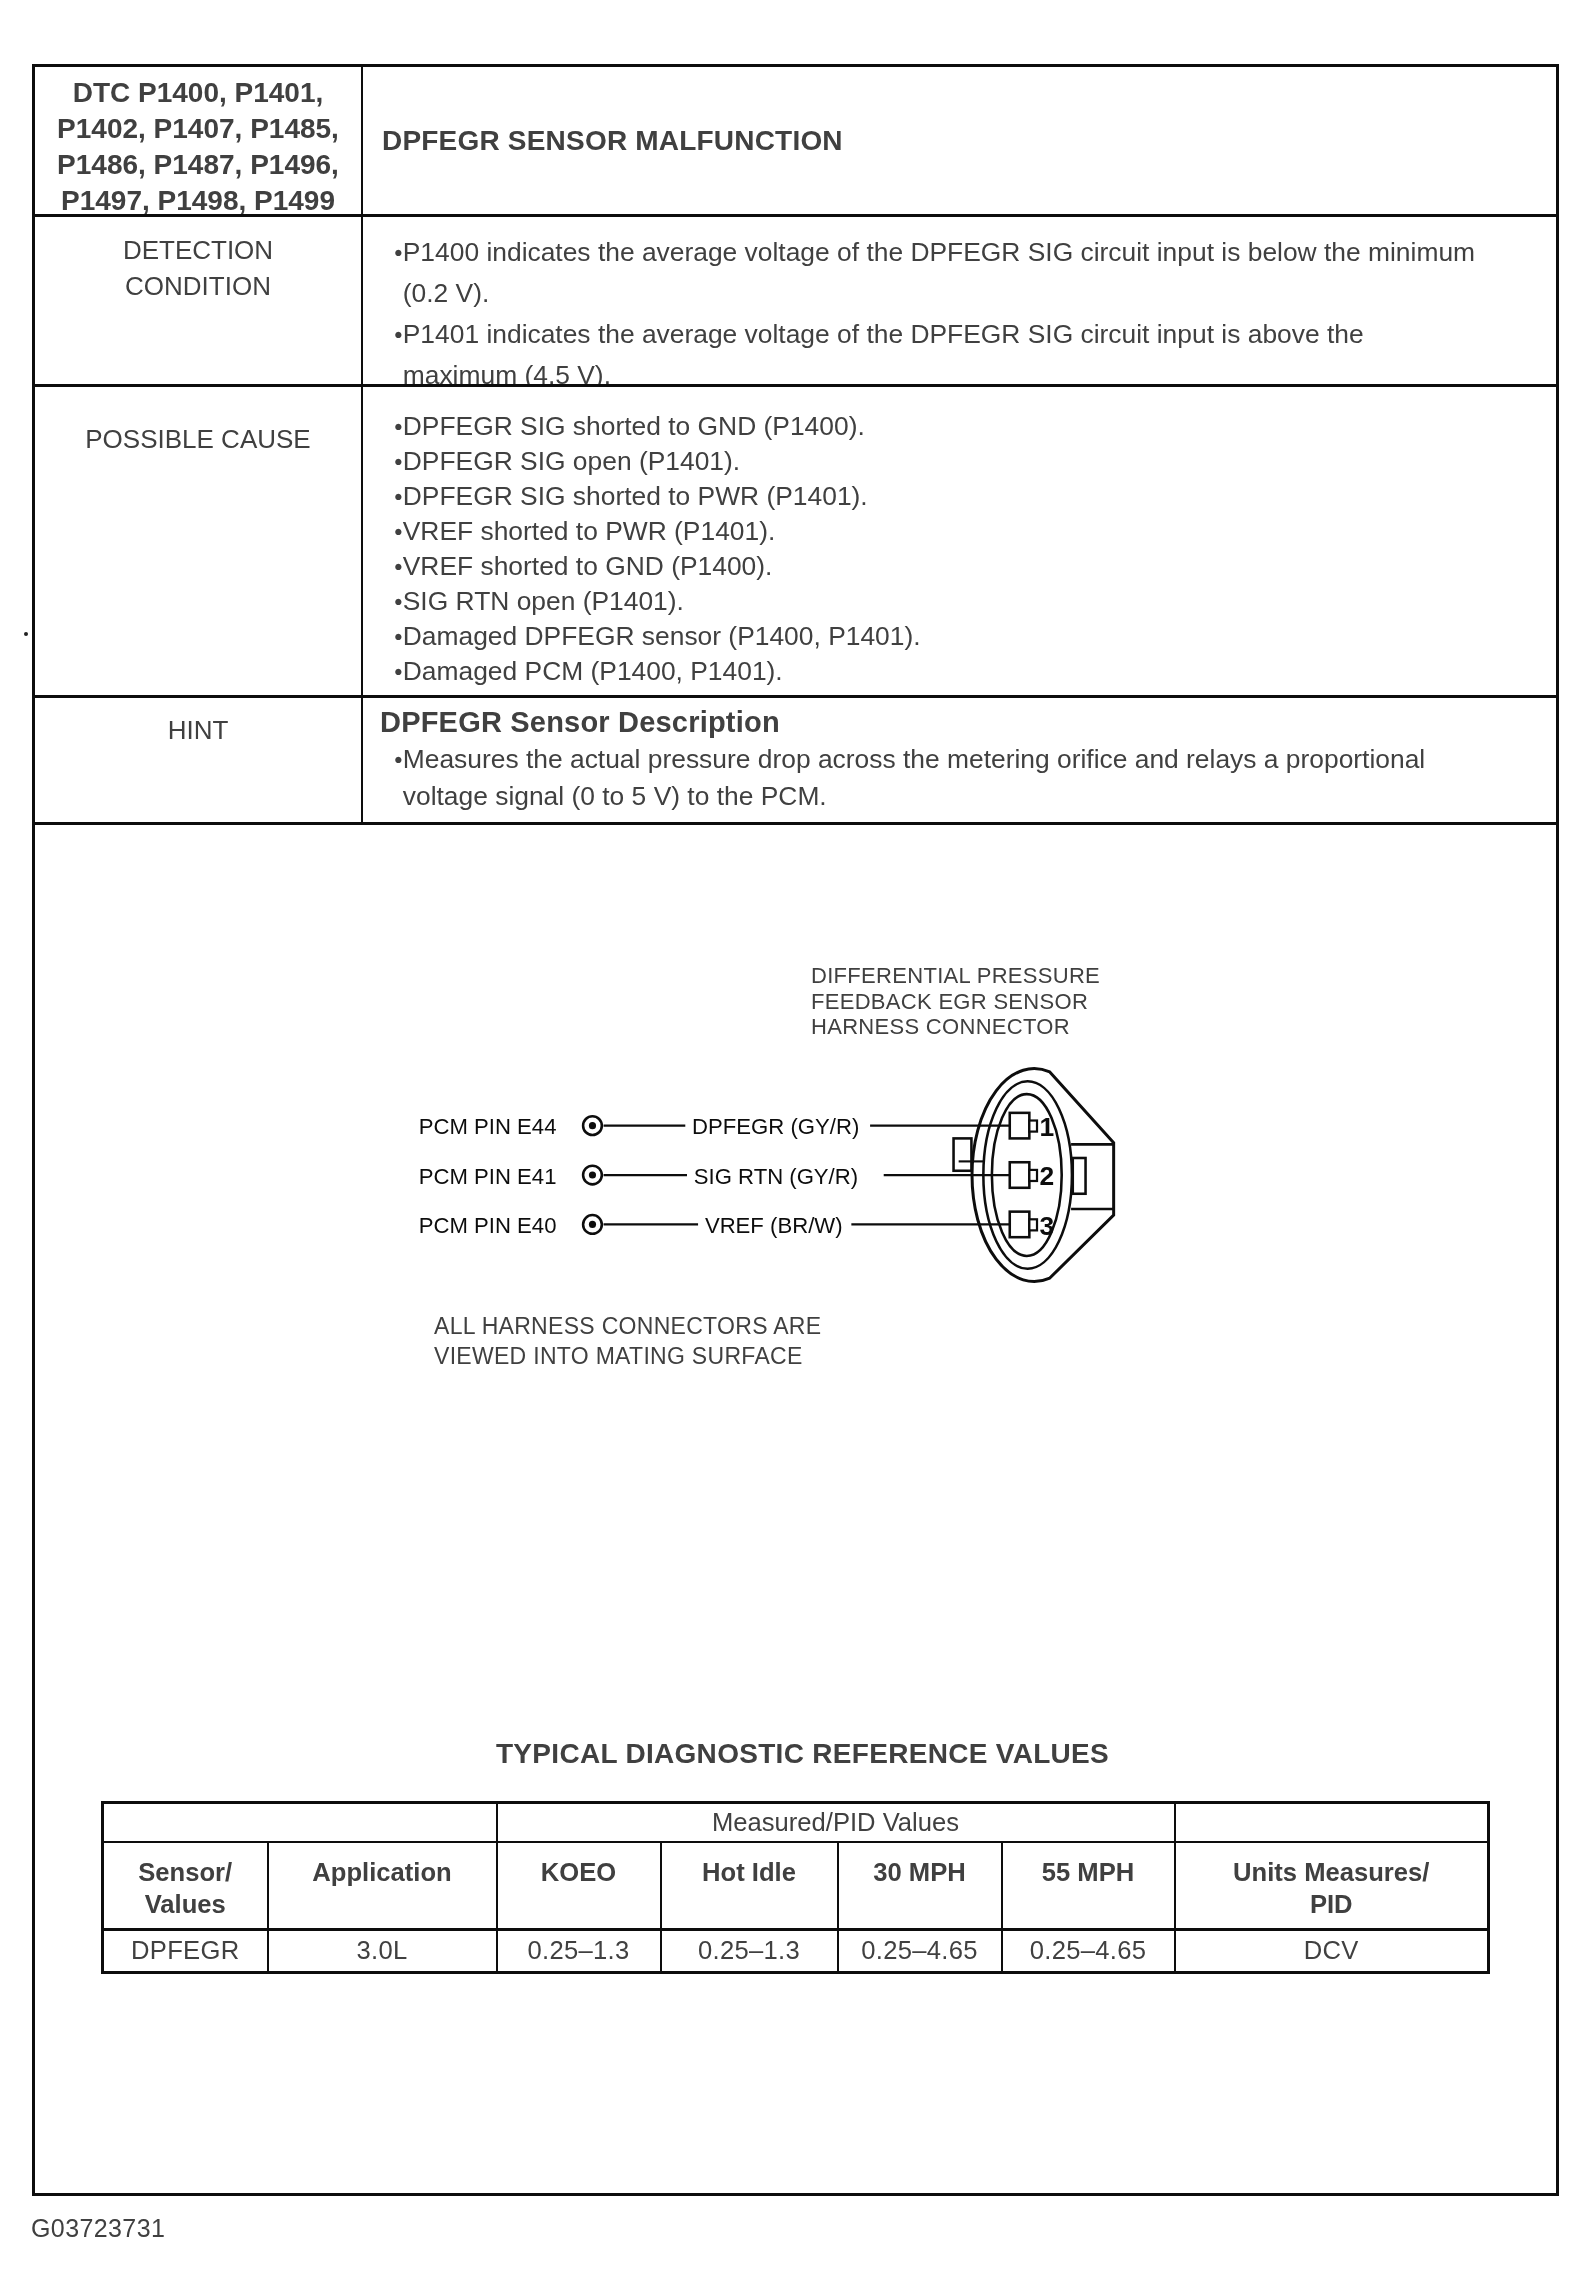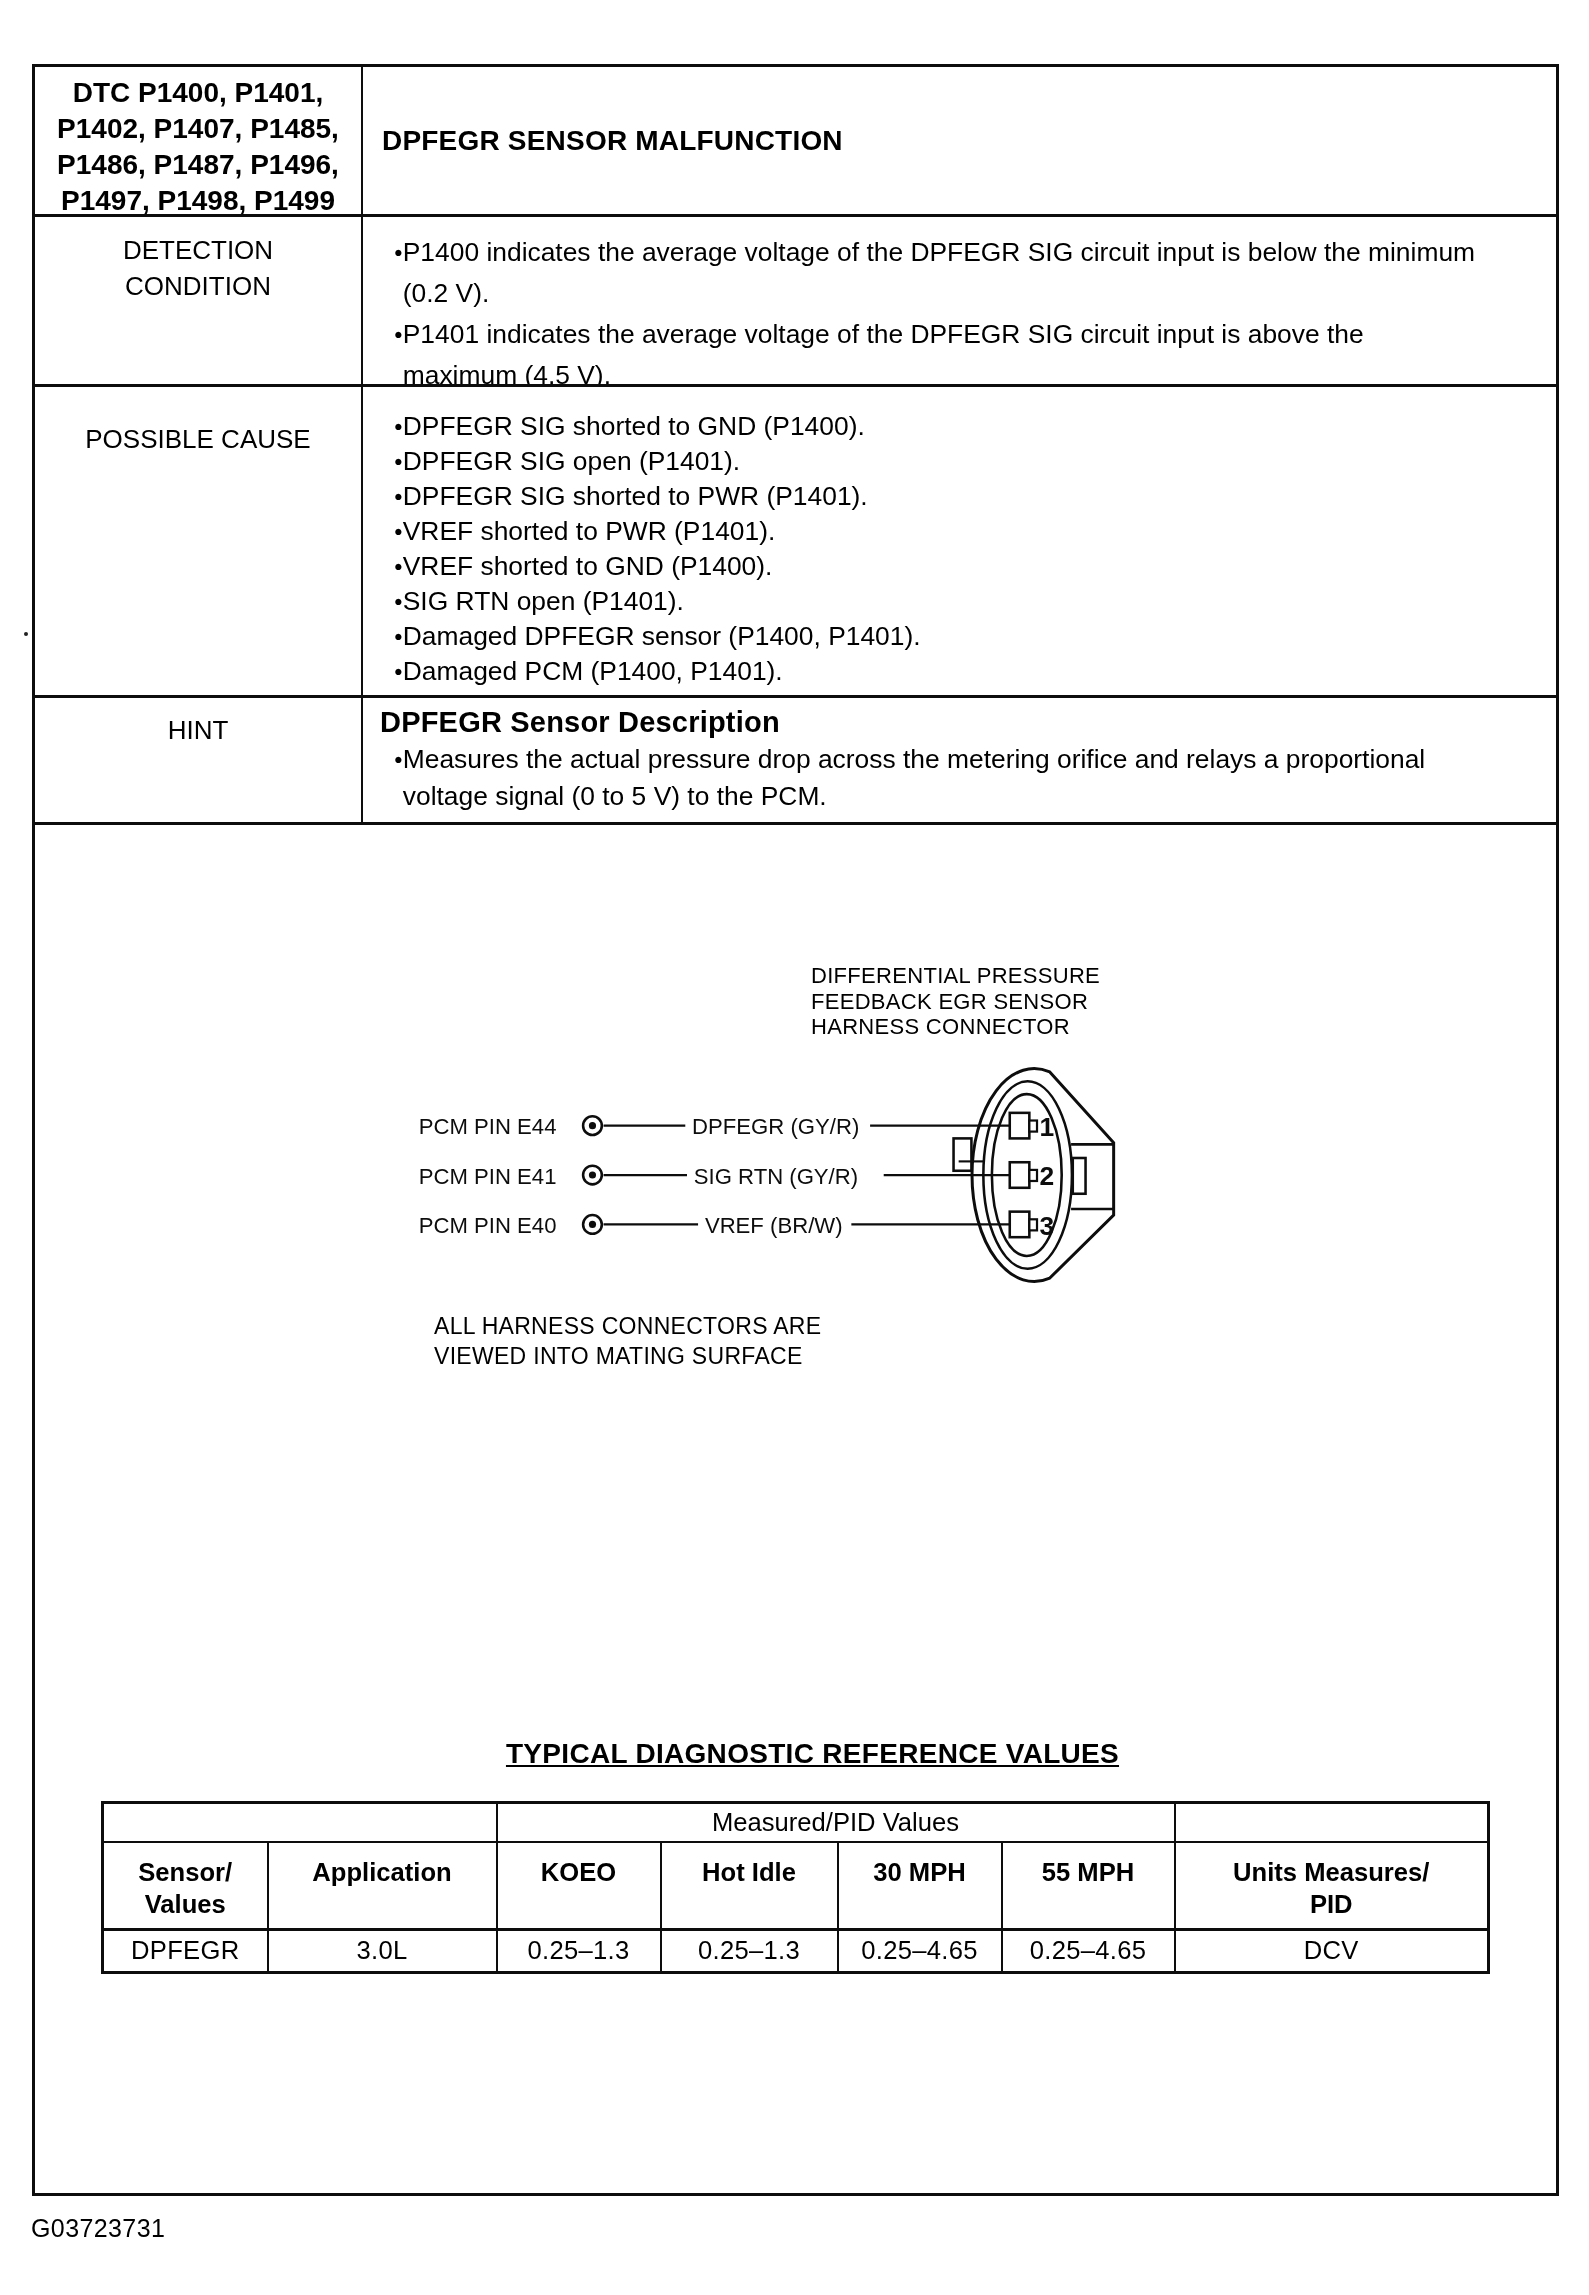--- a/index.html
+++ b/index.html
@@ -1,19 +1,19 @@
 <!DOCTYPE html>
 <html style="font-size:13.6px"><head>
 <meta charset="utf-8">
 <style>
   * { margin:0; padding:0; box-sizing:border-box; }
   html,body { background:#fff; }
   .page {
     position:relative; width:1589px; height:2295px; background:#ffffff;
-    font-family:"Liberation Sans", sans-serif; color:#000000; overflow:hidden;
+    font-family:"Liberation Sans", sans-serif; color:#404040; overflow:hidden;
   }
   
   .doc-table {
     position:absolute; left:32px; top:64px; width:1527px; height:2132px;
     border:3.4px solid #0d0d0d;
   }
   .trow { display:flex; width:100%; border-bottom:3.4px solid #0d0d0d; overflow:hidden; }
   .trow:last-child { border-bottom:none; }
   .c1 { width:328px; flex:0 0 328px; border-right:2.6px solid #0d0d0d; text-align:center; }
   .c2 { flex:1; min-width:0; }
@@ -44,22 +44,22 @@
   .diag-title {
     position:absolute; left:776px; top:138px;
     font-size:22px; line-height:25.6px; letter-spacing:0.3px; white-space:nowrap;
   }
   .connector-svg { position:absolute; left:365px; top:228px; }
   .diag-note {
     position:absolute; left:399px; top:486px;
     font-size:23px; line-height:30px; letter-spacing:0.3px; white-space:nowrap;
   }
   .ref-title {
-    position:absolute; left:84px; top:913px; width:1387px;
-    text-align:center; font-weight:bold; font-size:28px; letter-spacing:0.3px;text-decoration:underline;
+    position:absolute; left:74px; top:913px; width:1387px;
+    text-align:center; font-weight:bold; font-size:28px; letter-spacing:0.3px;
   }
   
   .ref-table {
     position:absolute; left:66px; top:976px; width:1387px; height:173px;
     border-collapse:collapse; table-layout:fixed; font-size:25.6px;
   }
   .ref-table td, .ref-table th {
     border:2.6px solid #0d0d0d; text-align:center; padding:0;
   }
   .ref-table { border:3.4px solid #0d0d0d; }

